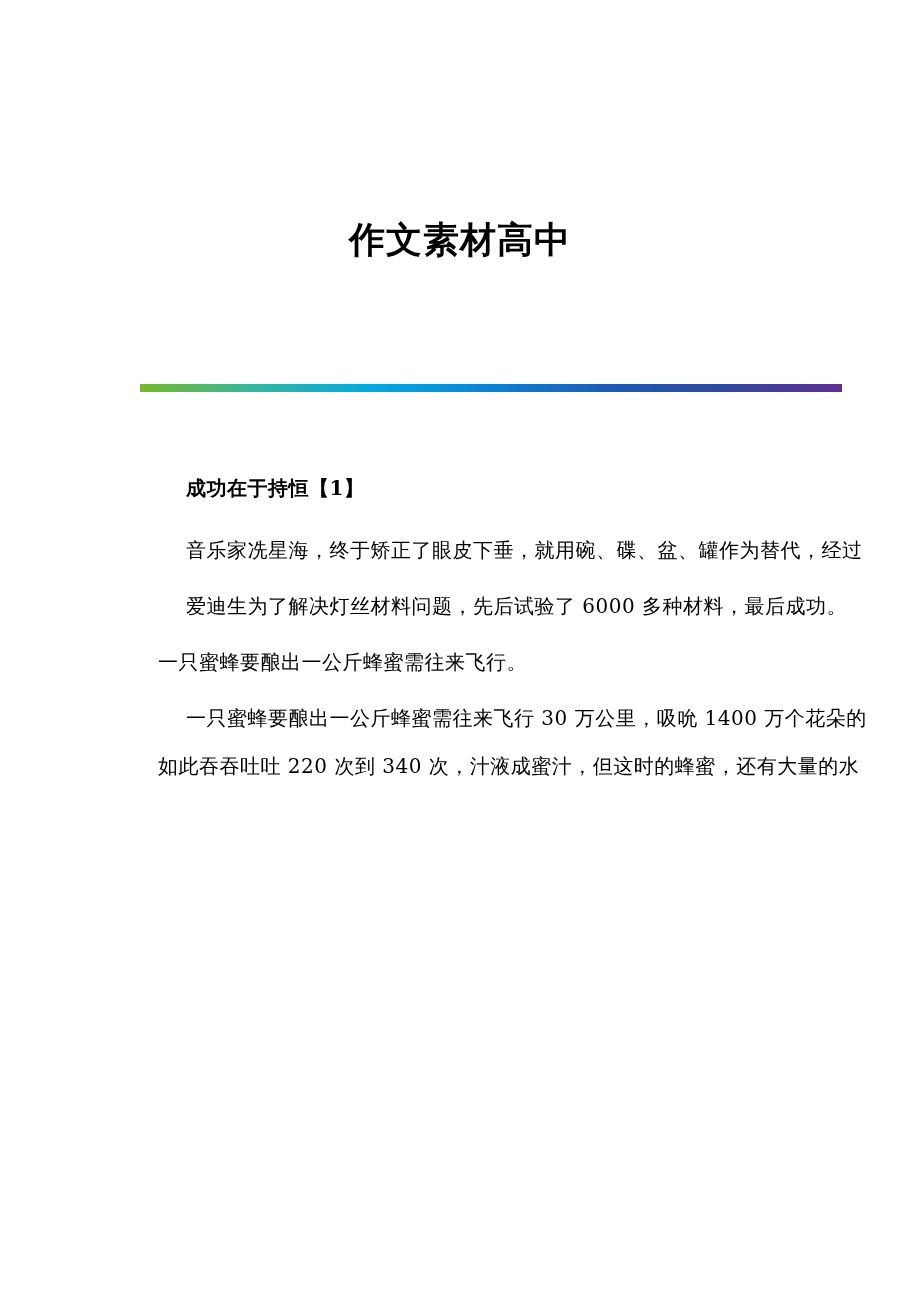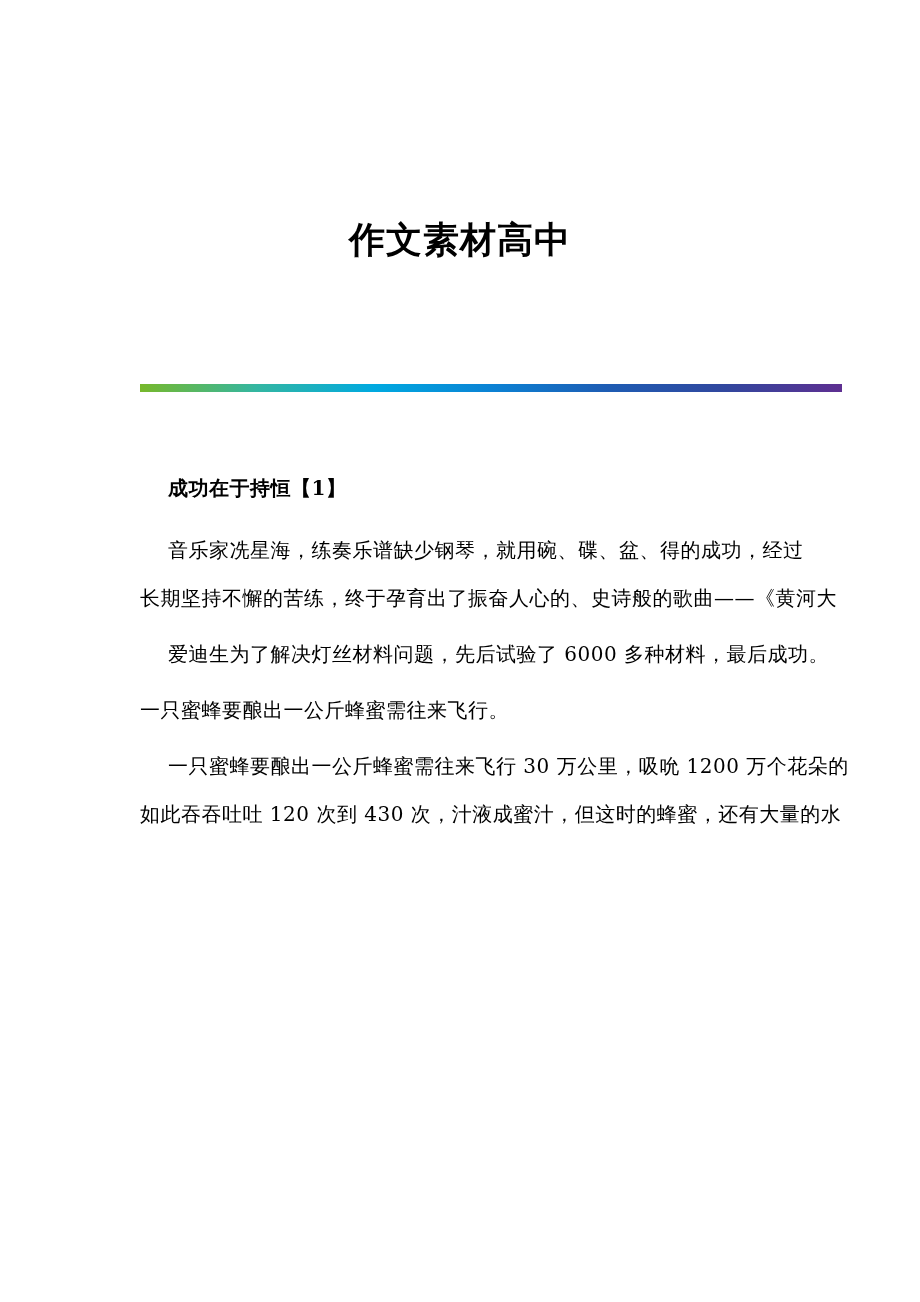--- a/index.html
+++ b/index.html
@@ -38,21 +38,21 @@
     
     background: #0aa0d8;
   }
   .content {
     margin-top: 72px;
     margin-left: 140px;
     width: 700px;
     font-size: 20px;
   }
   .block {
-    margin: 0 0 8px 0;
+    margin: 0 0 8px 18px;
   }
   .block.heading {
     margin-bottom: 14px;
   }
   .line {
     line-height: 48px;
     white-space: nowrap;
     letter-spacing: 0.5px;
   }
   .line.first {
@@ -68,27 +68,26 @@
 <div class="page">
   <h1 class="doc-title">作文素材高中</h1>
 
   <div class="accent-bar" style="background: linear-gradient(90deg, rgb(119, 184, 43), rgb(51, 182, 162), rgb(0, 169, 224), rgb(11, 130, 212), rgb(30, 92, 179), rgb(49, 71, 158), rgb(94, 47, 145));"></div>
 
   <div class="content" id="content">
       <div class="block heading">
         <div class="line first">成功在于持恒【1】</div>
       </div>
       <div class="block paragraph">
-        <div class="line first">音乐家冼星海，练奏乐谱缺少钢琴，就用碗、碟、盆、得的成功，经过</div>
-        <div class="line">长期坚持不懈的苦练，终于孕育出了振奋人心的、史诗般的歌曲——《黄河大</div>
+        <div class="line first">音乐家冼星海，终于矫正了眼皮下垂，就用碗、碟、盆、罐作为替代，经过</div>
       </div>
       <div class="block paragraph">
         <div class="line first">爱迪生为了解决灯丝材料问题，先后试验了 6000 多种材料，最后成功。</div>
       </div>
       <div class="block paragraph">
         <div class="line">一只蜜蜂要酿出一公斤蜂蜜需往来飞行。</div>
       </div>
       <div class="block paragraph">
-        <div class="line first">一只蜜蜂要酿出一公斤蜂蜜需往来飞行 30 万公里，吸吮 1200 万个花朵的</div>
-        <div class="line">如此吞吞吐吐 120 次到 430 次，汁液成蜜汁，但这时的蜂蜜，还有大量的水</div>
+        <div class="line first">一只蜜蜂要酿出一公斤蜂蜜需往来飞行 30 万公里，吸吮 1400 万个花朵的</div>
+        <div class="line">如此吞吞吐吐 220 次到 340 次，汁液成蜜汁，但这时的蜂蜜，还有大量的水</div>
       </div>
     </div>
 </div>
 
 </body></html>

